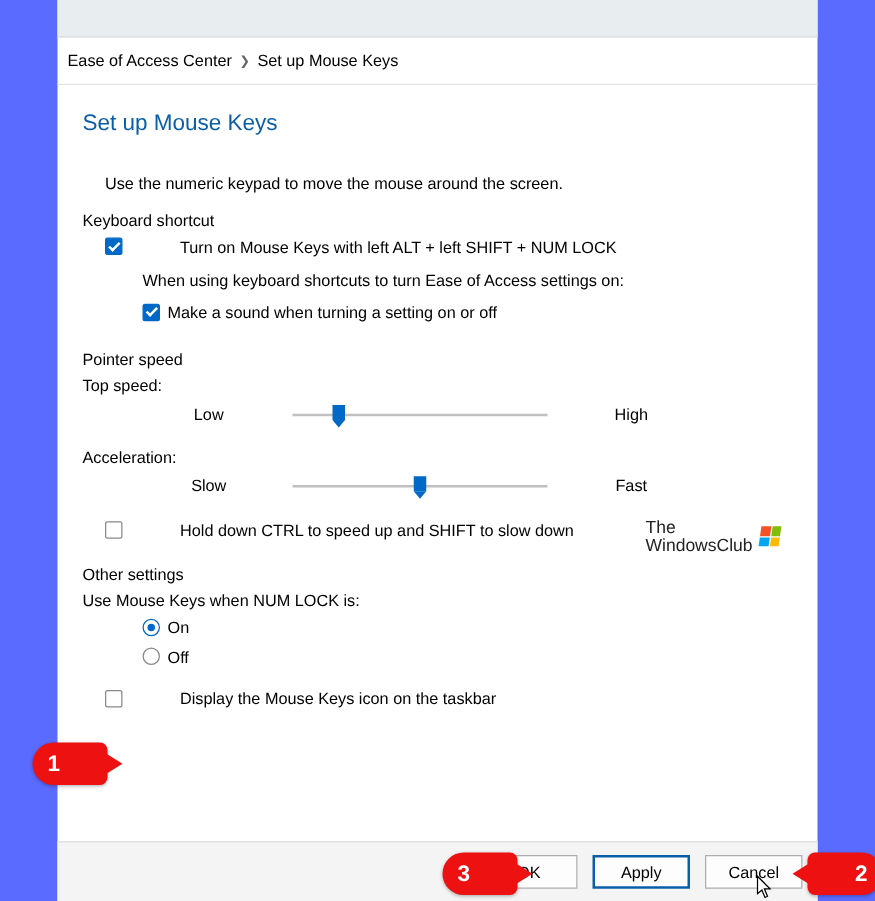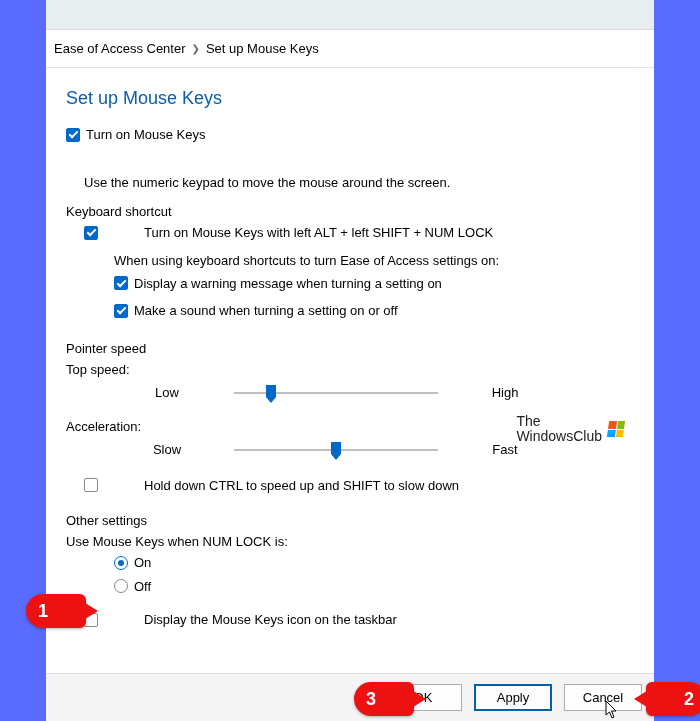--- a/index.html
+++ b/index.html
@@ -214,39 +214,31 @@
 
   <div class="breadcrumb">
     <span>Ease of Access Center</span>
     <span class="chevron">❯</span>
     <span>Set up Mouse Keys</span>
   </div>
 
   <div class="content">
     <div class="page-title">Set up Mouse Keys</div>
 
-    <div class="row">
-      <span class="checkbox checked"></span>
-      <span class="label-text">Turn on Mouse Keys</span>
-    </div>
     <div class="help-text">Use the numeric keypad to move the mouse around the screen.</div>
 
     <div class="section-label">Keyboard shortcut</div>
 
     <div class="row indent-1">
       <span class="checkbox checked"></span>
       <span class="label-text">Turn on Mouse Keys with left ALT + left SHIFT + NUM LOCK</span>
     </div>
 
     <div class="indent-2" style="margin-top:10px;margin-bottom:6px;">When using keyboard shortcuts to turn Ease of Access settings on:</div>
 
-    <div class="row indent-2">
-      <span class="checkbox checked"></span>
-      <span class="label-text">Display a warning message when turning a setting on</span>
-    </div>
     <div class="row indent-2" style="margin-top:8px;">
       <span class="checkbox checked"></span>
       <span class="label-text">Make a sound when turning a setting on or off</span>
     </div>
 
     <div class="section-label" style="margin-top:20px;">Pointer speed</div>
 
     <div class="sub-label indent-1">Top speed:</div>
     <div class="slider-row indent-1" style="margin-left:80px; width:380px;">
       <span class="lo">Low</span>

